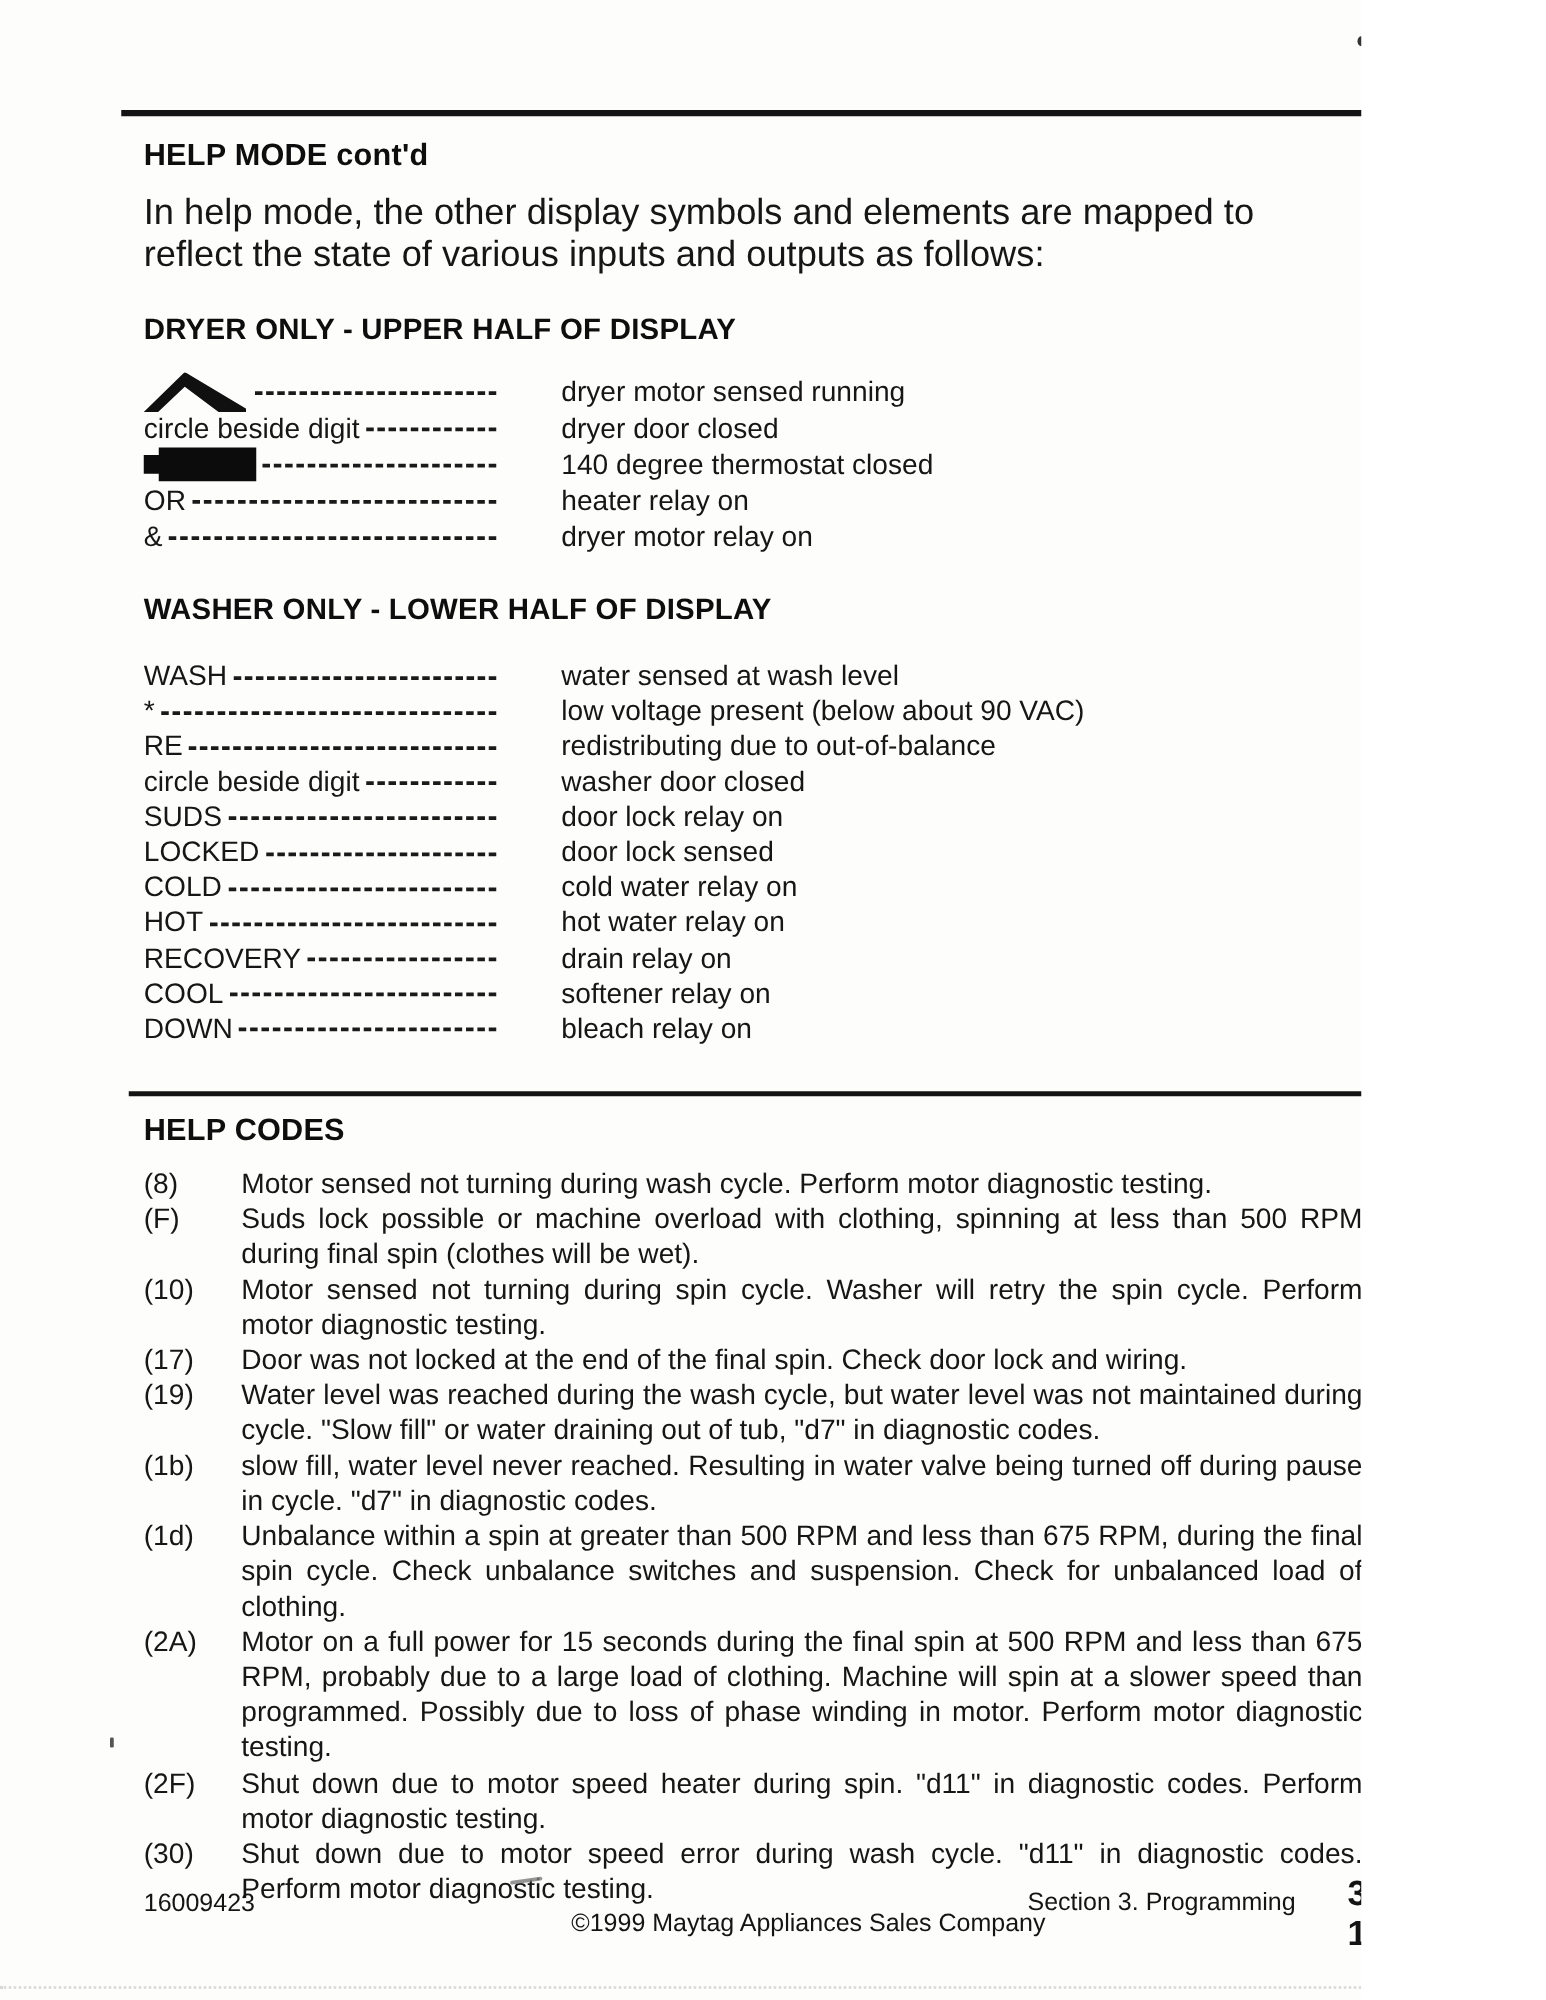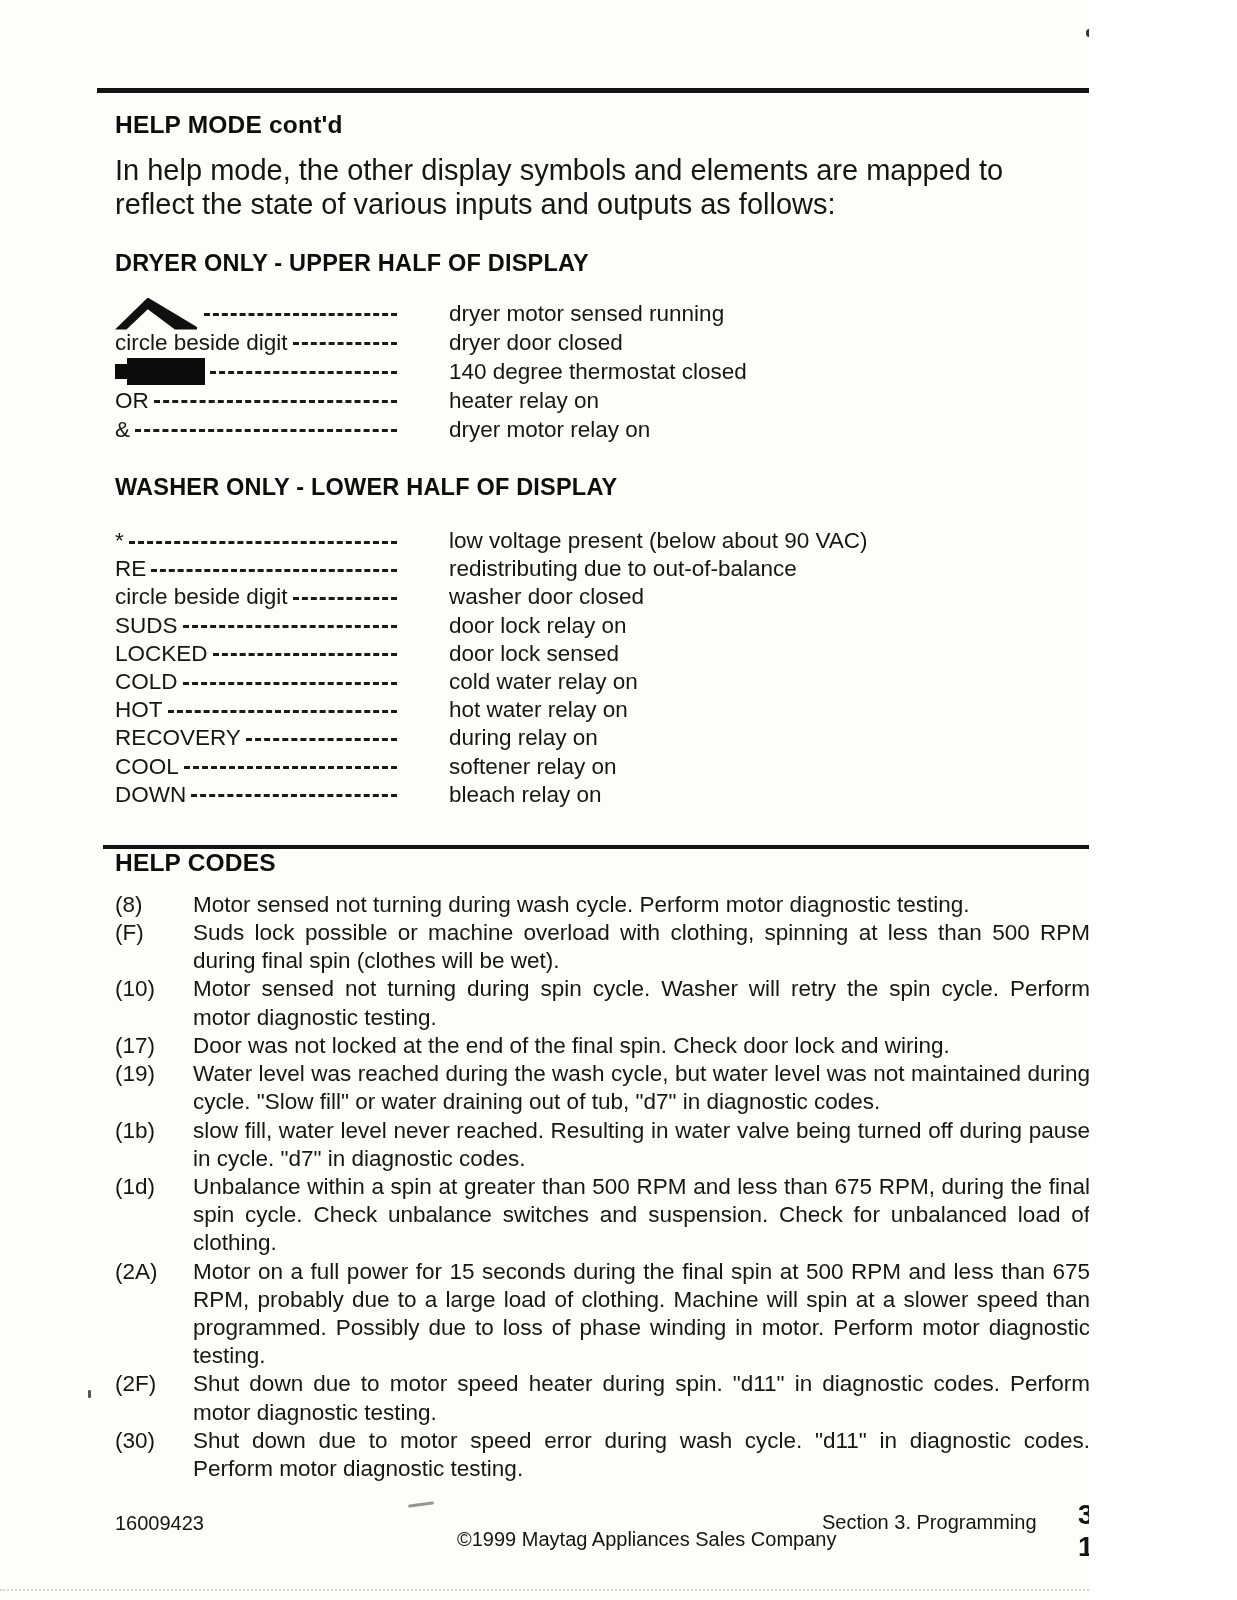--- a/index.html
+++ b/index.html
@@ -29,21 +29,21 @@
   h1, h2 {
     margin: 0;
     font-weight: 700;
     color: #0e0e0e;
     letter-spacing: 0.2px;
   }
   .h-main  { font-size: 24.5px; margin-top: 18px; }
   .h-sub   { font-size: 23.5px; }
   .h-dryer { margin-top: 16px; }
   .h-washer{ margin-top: 30px; }
-  .h-codes { font-size: 24.5px; }
+  .h-codes { font-size: 24.5px; margin-top: 14px; }
   .intro {
     margin-top: 14px;
     font-size: 29px;
     line-height: 34px;
     max-width: 930px;
   }
   .map-list { margin-top: 22px; }
   .map-list.washer { margin-top: 26px; }
   .map-row {
     display: flex;
@@ -172,20 +172,27 @@
         </span>
         <span class="map-desc">dryer motor relay on</span>
       </div>
     </div>
 
     <h2 class="h-sub h-washer">WASHER ONLY - LOWER HALF OF DISPLAY</h2>
 
     <div class="map-list washer">
       <div class="map-row">
         <span class="map-left">
+          <span class="map-label">WASH</span>
+          <span class="leader"></span>
+        </span>
+        <span class="map-desc">water sensed at wash level</span>
+      </div>
+      <div class="map-row">
+        <span class="map-left">
           <span class="map-label">*</span>
           <span class="leader"></span>
         </span>
         <span class="map-desc">low voltage present (below about 90 VAC)</span>
       </div>
       <div class="map-row">
         <span class="map-left">
           <span class="map-label">RE</span>
           <span class="leader"></span>
         </span>
@@ -224,21 +231,21 @@
           <span class="map-label">HOT</span>
           <span class="leader"></span>
         </span>
         <span class="map-desc">hot water relay on</span>
       </div>
       <div class="map-row">
         <span class="map-left">
           <span class="map-label">RECOVERY</span>
           <span class="leader"></span>
         </span>
-        <span class="map-desc">during relay on</span>
+        <span class="map-desc">drain relay on</span>
       </div>
       <div class="map-row">
         <span class="map-left">
           <span class="map-label">COOL</span>
           <span class="leader"></span>
         </span>
         <span class="map-desc">softener relay on</span>
       </div>
       <div class="map-row">
         <span class="map-left">

